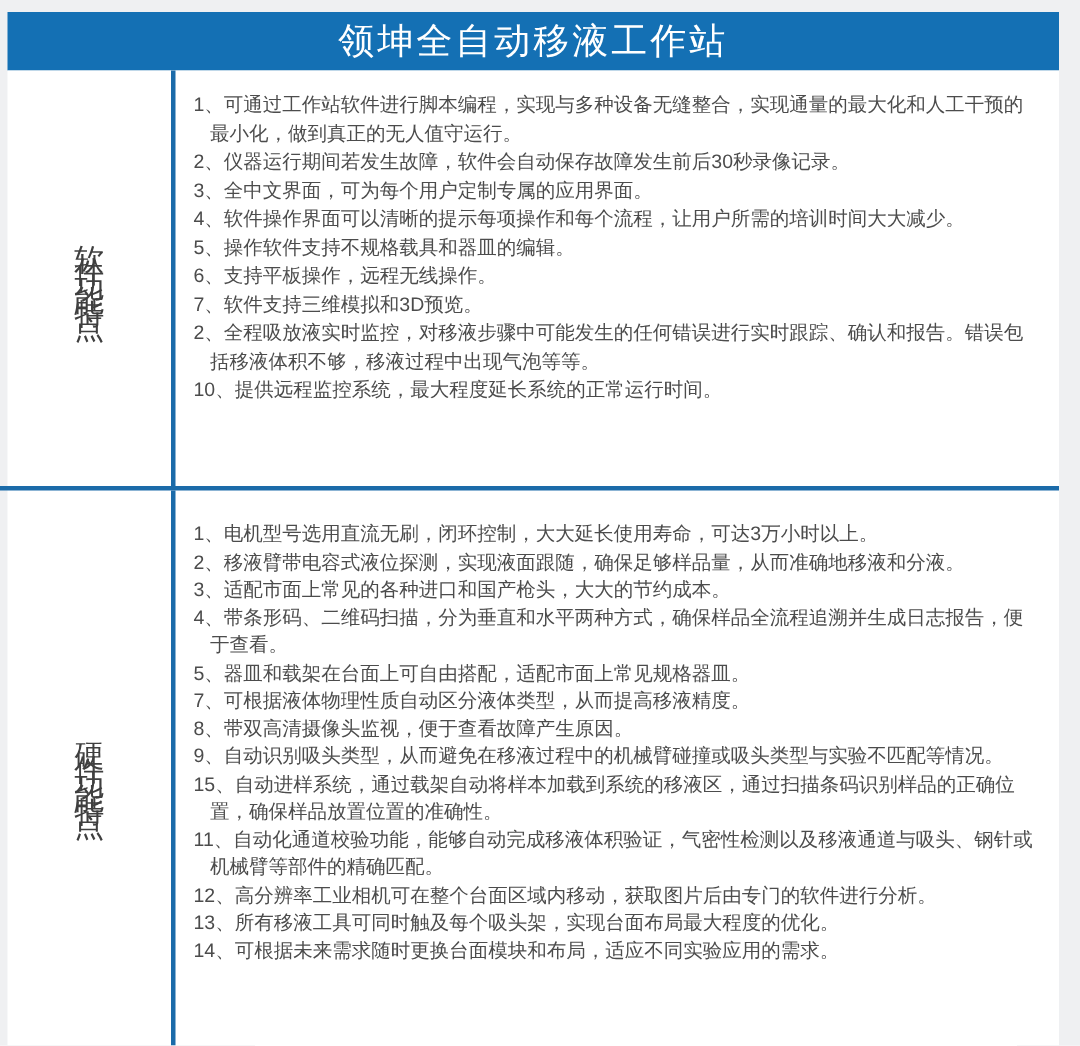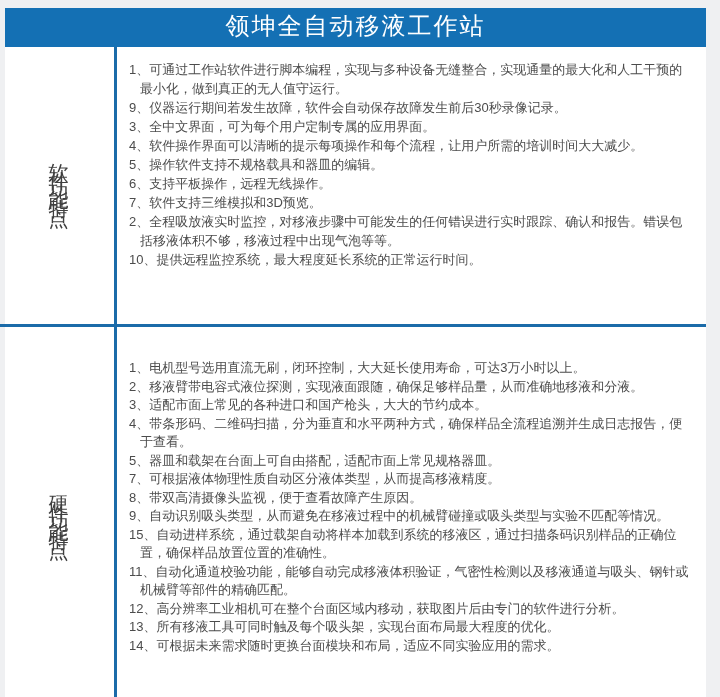--- a/index.html
+++ b/index.html
@@ -11,21 +11,20 @@
     position: relative;
   }
   .banner {
     position: absolute; left: 5px; top: 8px;
     width: 701px; height: 39px;
     background: var(--banner-blue, #1470b4);
     color: #ffffff;
     font-size: 24px; letter-spacing: 2px;
     text-align: center; line-height: 39px;
     font-weight: 500;
-    font-family: Liberation Mono, monospace;
   }
   .content {
     position: absolute; left: 5px; top: 47px;
     width: 701px; height: 650px;
     background: #ffffff;
   }
   .section { display: flex; width: 100%; }
   .section.software { height: 277px; }
   .section.hardware { height: 370px; }
   .divider {
@@ -45,42 +44,42 @@
     color: var(--label-text, #3f3f3f);
   }
   .section.software .side-label { transform: translateY(-12px); }
   .section.hardware .side-label { transform: translateY(-6px); }
   .text-col {
     flex: 1;
     color: var(--body-text, #4c4c4c);
     font-size: 13px;
   }
   .section.software .text-col { padding: 13px 12px 0 12px; line-height: 19px; }
-  .section.hardware .text-col { padding: 32px 12px 0 12px; line-height: 18.5px; }
+  .section.hardware .text-col { padding: 20px 12px 0 12px; line-height: 18.5px; }
   .item {
     padding-left: 11px;
     text-indent: -11px;
   }
 </style>
 </head>
 <body>
 
 <div class="banner">
   <span>领坤全自动移液工作站</span>
 </div>
 
 <div class="content">
 
   <div class="section software">
     <div class="label-col">
       <div class="side-label">软件功能特点</div>
     </div>
     <div class="text-col">
       <div class="item">1、可通过工作站软件进行脚本编程，实现与多种设备无缝整合，实现通量的最大化和人工干预的最小化，做到真正的无人值守运行。</div>
-      <div class="item">9、仪器运行期间若发生故障，软件会自动保存故障发生前后30秒录像记录。</div>
+      <div class="item">2、仪器运行期间若发生故障，软件会自动保存故障发生前后30秒录像记录。</div>
       <div class="item">3、全中文界面，可为每个用户定制专属的应用界面。</div>
       <div class="item">4、软件操作界面可以清晰的提示每项操作和每个流程，让用户所需的培训时间大大减少。</div>
       <div class="item">5、操作软件支持不规格载具和器皿的编辑。</div>
       <div class="item">6、支持平板操作，远程无线操作。</div>
       <div class="item">7、软件支持三维模拟和3D预览。</div>
       <div class="item">2、全程吸放液实时监控，对移液步骤中可能发生的任何错误进行实时跟踪、确认和报告。错误包括移液体积不够，移液过程中出现气泡等等。</div>
       <div class="item">10、提供远程监控系统，最大程度延长系统的正常运行时间。</div>
     </div>
   </div>
 

